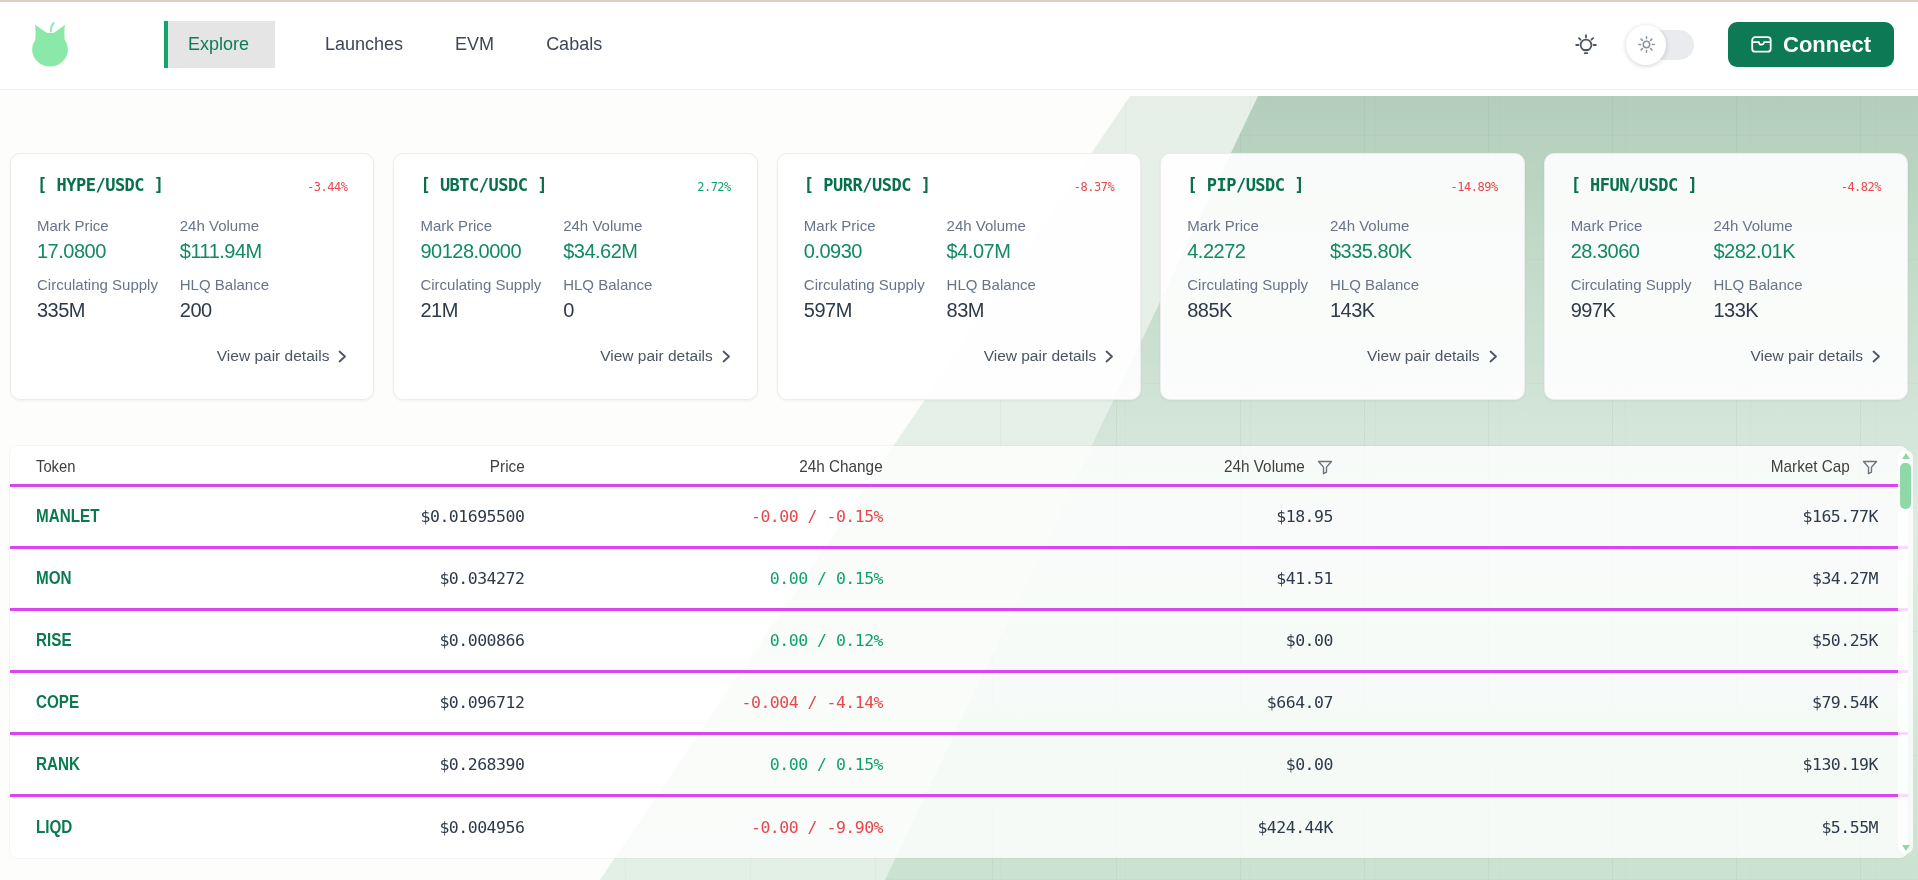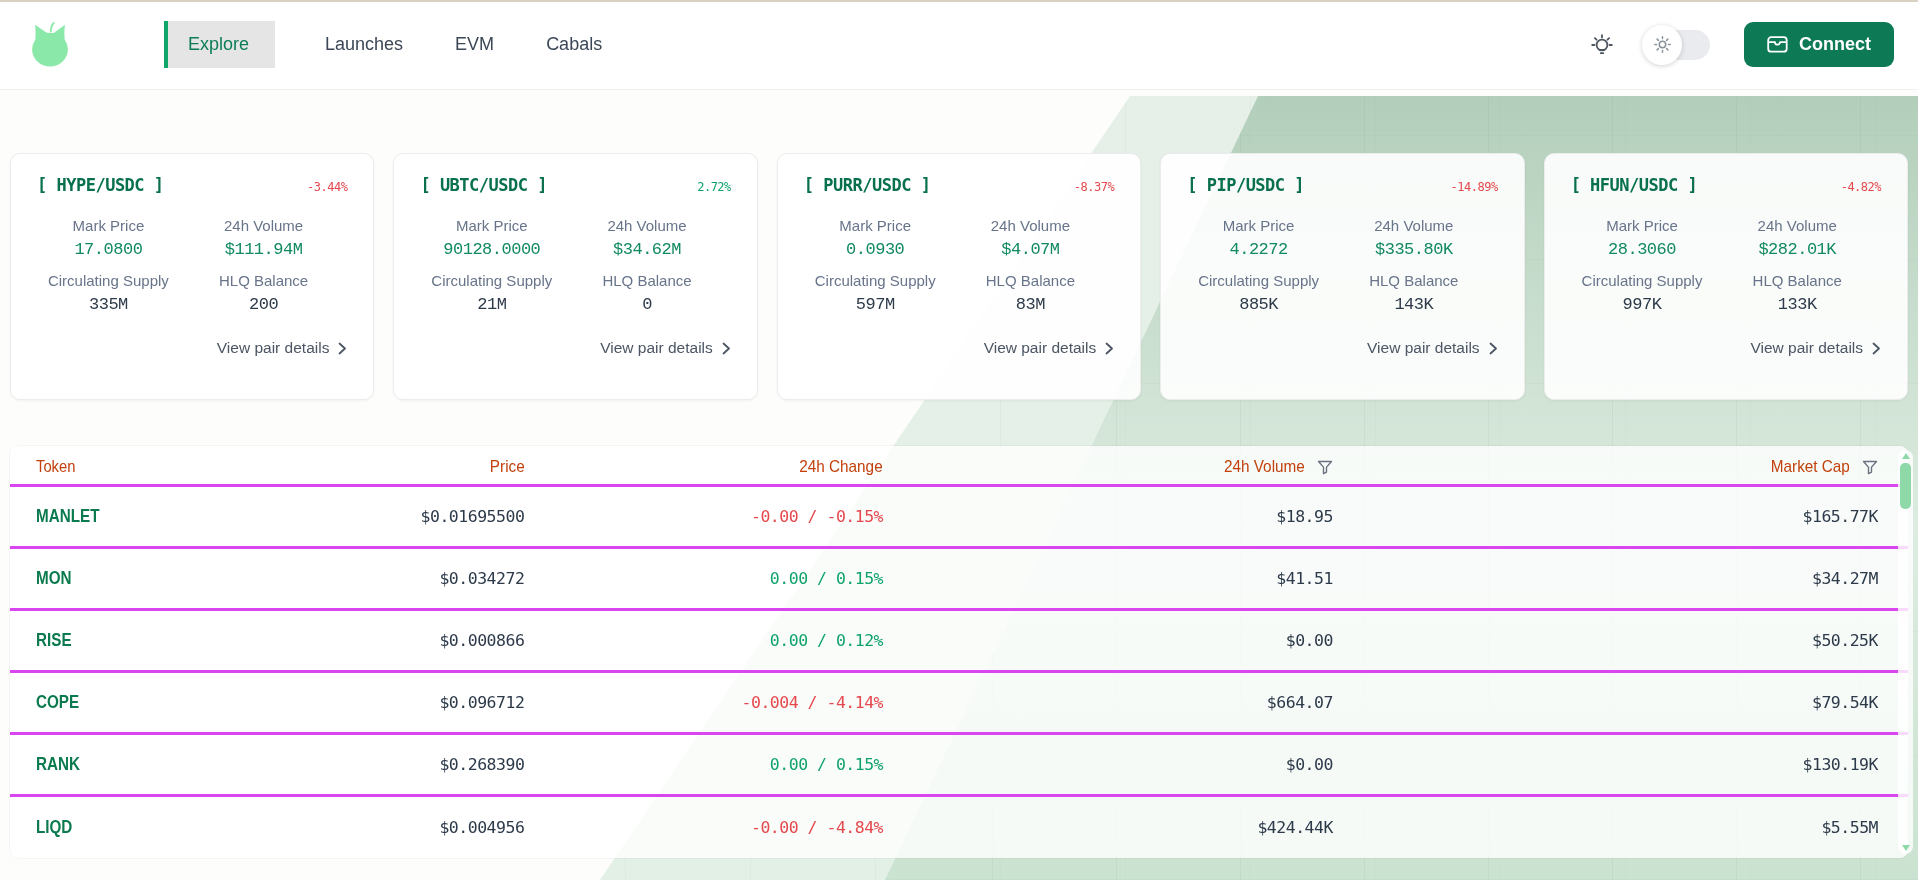--- a/index.html
+++ b/index.html
@@ -44,54 +44,54 @@
   }
   .nav-right{ margin-left:auto; display:flex; align-items:center; gap:28px; }
   .bulb-btn{ background:none; border:none; padding:0; cursor:pointer; line-height:0; }
   .toggle{ width:66px; height:30px; background:#e9ebee; border-radius:16px; position:relative; cursor:pointer; margin-right:6px; }
   .knob{
     position:absolute; left:-2px; top:-5px; width:40px; height:40px; background:#fff; border-radius:50%;
     box-shadow:0 1px 5px rgba(0,0,0,0.18); display:flex; align-items:center; justify-content:center;
   }
   .connect{
     height:45px; background:#0d7a55; border:none; border-radius:9px; color:#fff;
-    font-weight:bold; font-size:18px; font-family:"Liberation Sans",sans-serif;
+    font-weight:bold; font-size:22px; font-family:"Liberation Sans",sans-serif;
     display:flex; align-items:center; gap:11px; padding:12px 23px; cursor:pointer;
   }
 
   
   main{ position:relative; z-index:1; }
-  .cards{ display:flex; gap:19px; padding:0 10px; margin-top:63px;text-align:center; }
+  .cards{ display:flex; gap:19px; padding:0 10px; margin-top:63px; }
   .card{
     flex:1 1 0; height:247px; background:rgba(255,255,255,0.90);
     border:1px solid #ececec; border-radius:10px; padding:21px 26px 16px;
     box-shadow:0 1px 3px rgba(16,24,40,0.05);
   }
   .card-head{ display:flex; justify-content:space-between; align-items:baseline; margin-bottom:22px; }
   .pair{ font-family:"DejaVu Sans Mono",monospace; font-weight:bold; font-size:17px; color:#09704d; letter-spacing:-0.5px; }
   .chg{ font-family:"DejaVu Sans Mono",monospace; font-size:12px; letter-spacing:-0.5px; }
   .up{ color:#0fa36b !important; } .down{ color:#e5484d !important; }
   .card-grid{ display:grid; grid-template-columns:46% 54%; }
   .metric{ margin-bottom:13px; }
   .metric .lbl{ color:#68748a; font-size:15px; margin-bottom:6px; }
-  .metric .val{ font-family:Liberation Mono, monospace; font-size:17px; color:#2d3a4a; letter-spacing:-0.5px; }
+  .metric .val{ font-family:Liberation Sans, sans-serif; font-size:20px; color:#2d3a4a; letter-spacing:-0.5px; }
   .metric .val.green{ color:#118a5f; }
   .card-link{
     display:flex; justify-content:flex-end; align-items:center; gap:9px;
     color:#4b5563; font-size:15.5px; margin-top:12px; cursor:pointer;
   }
 
   
   .table-card{
     margin:46px 10px 0; background:rgba(255,255,255,0.80); border-radius:8px;
     overflow:hidden; box-shadow:0 0 0 1px rgba(0,0,0,0.03);
   }
   table{ width:100%; border-collapse:collapse; table-layout:fixed; }
   col.c1{width:13.6%} col.c2{width:13.5%} col.c3{width:18.9%} col.c4{width:23.7%} col.c5{width:30.3%}
-  th{ font-weight:400; color:#c2410c; font-size:17px; padding:11px 0 7px; }
+  th{ font-weight:400; color:#404040; font-size:17px; padding:11px 0 7px; }
   .hwrap{ display:flex; align-items:center; gap:12px; }
   .h-right{ justify-content:flex-end; }
   th:first-child .hwrap{ padding-left:26px; }
   th:last-child .hwrap{ padding-right:30px; }
   td{ height:62px; padding:0; font-size:16.5px; }
   tbody tr{ border-top:3px solid #d946ef; cursor:pointer; }
   td.tok{ padding-left:26px; }
   .tok-label{ color:#0b7a4e; font-weight:bold; font-size:17.5px; }
   td.r{ text-align:right; }
   td:last-child{ padding-right:30px; }
@@ -406,21 +406,21 @@
     <td class="tok"><span class="tok-label cond">RANK</span></td>
     <td class="r"><span class="num">$0.268390</span></td>
     <td class="r"><span class="num chgcell up">0.00 / 0.15%</span></td>
     <td class="r"><span class="num">$0.00</span></td>
     <td class="r"><span class="num">$130.19K</span></td>
   </tr>
 
   <tr>
     <td class="tok"><span class="tok-label cond">LIQD</span></td>
     <td class="r"><span class="num">$0.004956</span></td>
-    <td class="r"><span class="num chgcell down">-0.00 / -4.84%</span></td>
+    <td class="r"><span class="num chgcell down">-0.00 / -9.90%</span></td>
     <td class="r"><span class="num">$424.44K</span></td>
     <td class="r"><span class="num">$5.55M</span></td>
   </tr>
 </tbody>
     </table>
   </section>
 </main>
 
 <div class="scrollbar">
   <div class="sb-arrow sb-up"></div>

